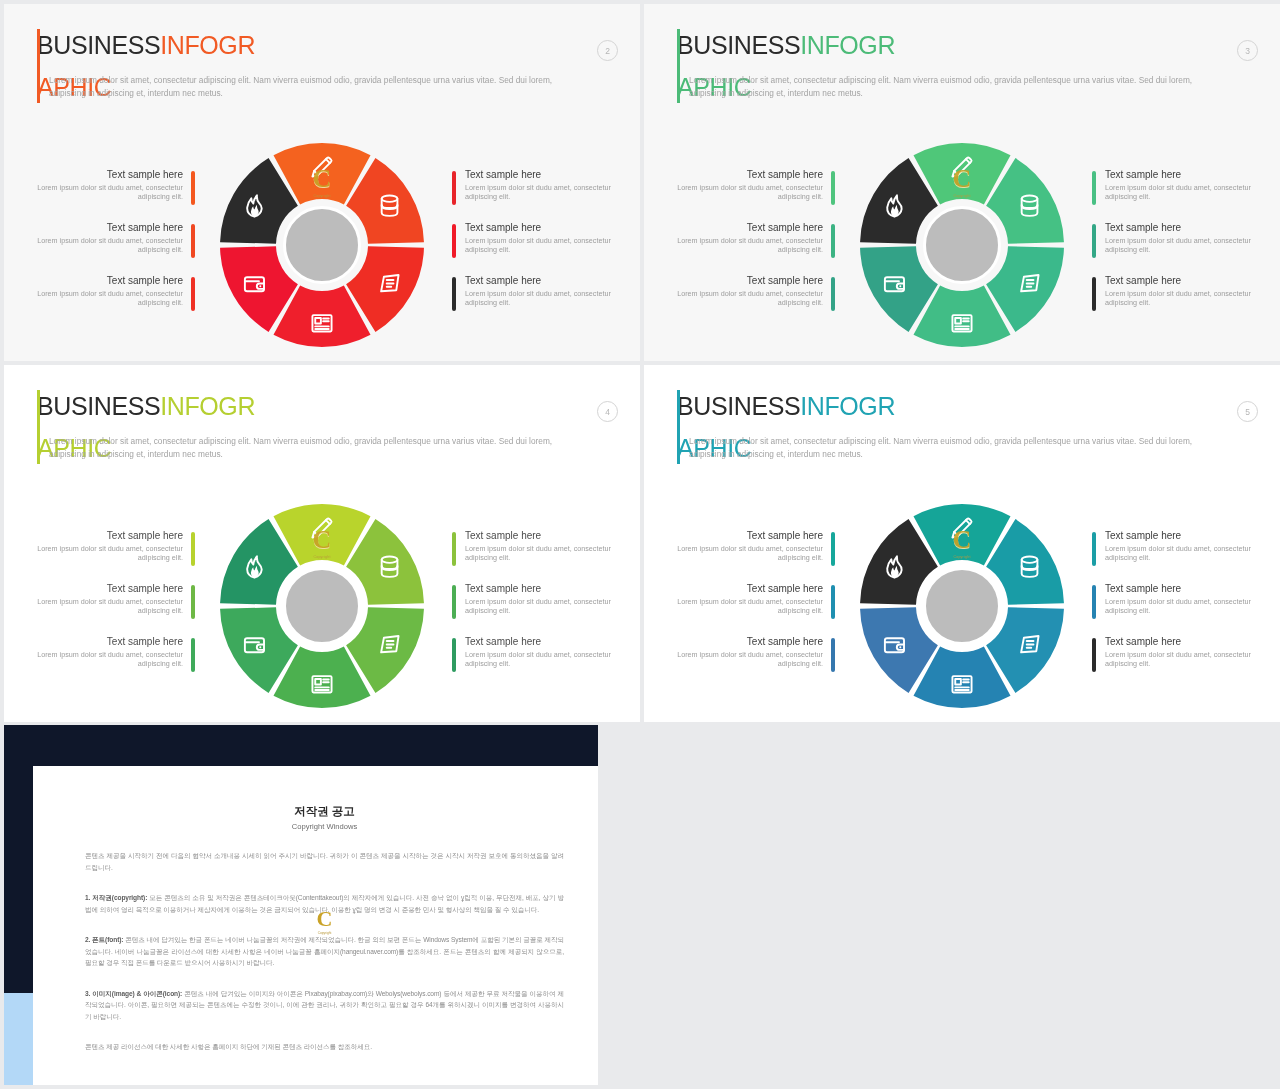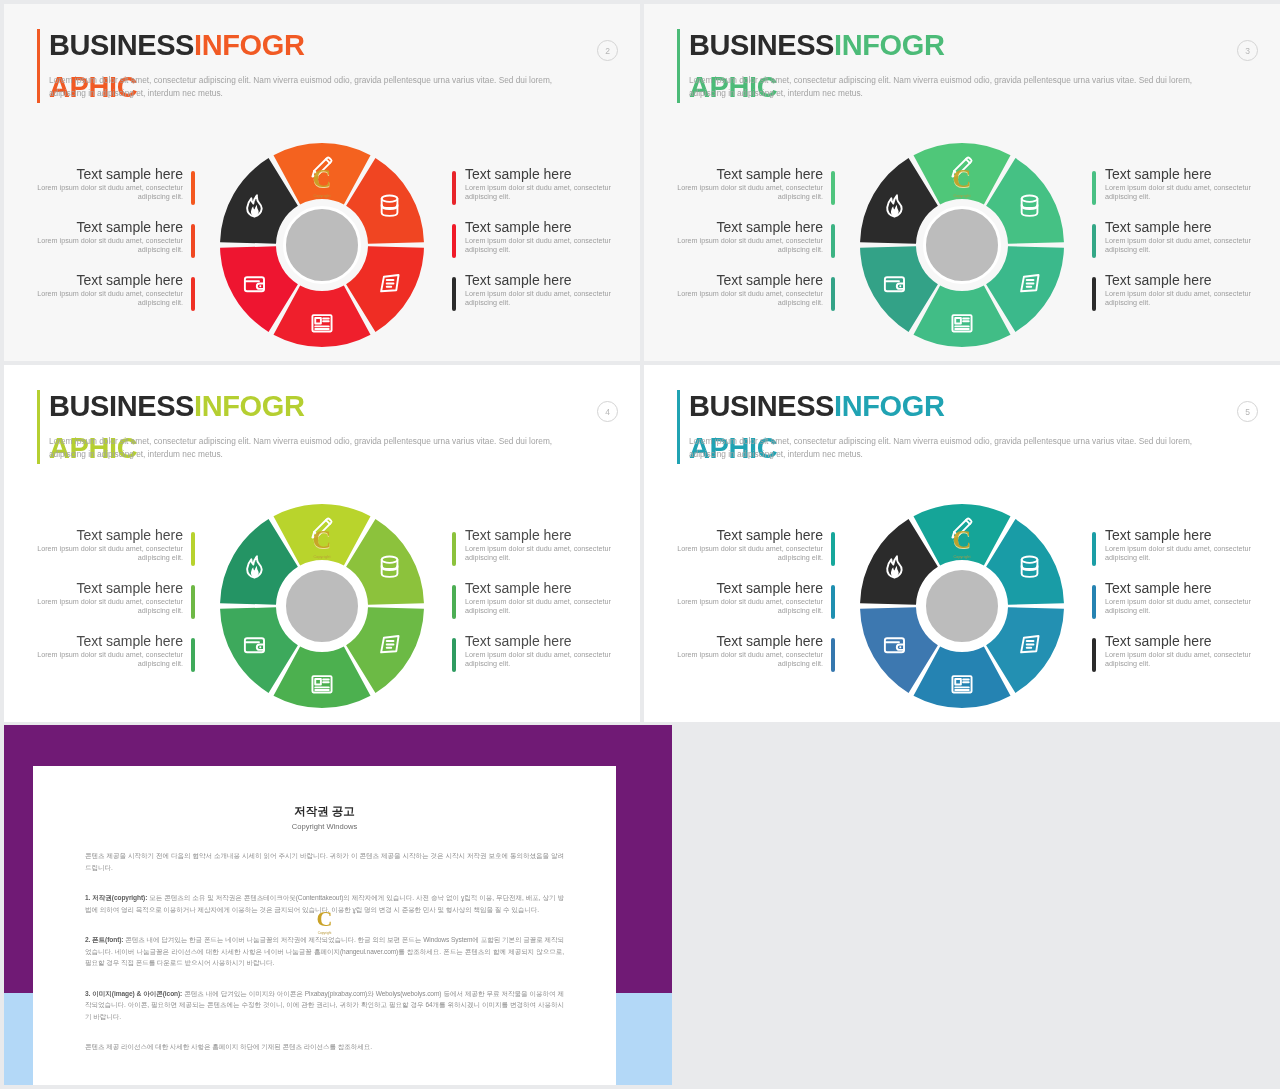--- a/index.html
+++ b/index.html
@@ -22,23 +22,22 @@
   .slide.p3 { left: 4px;   top: 365px; background: #ffffff; }
   .slide.p4 { left: 644px; top: 365px; background: #ffffff; }
 
   
   .header { position: absolute; left: 33px; top: 20px; right: 20px; }
   .title-bar {
     position: absolute; left: 0px; top: 5px;
     width: 3px; height: 74px;
   }
   .title {
-    margin-left: 12px;
-    font-size: 29px;
-    font-weight: 700;
+    font-size: 25px;
+    font-weight: 400;
     letter-spacing: -0.4px;
     line-height: 42px;
     white-space: nowrap;
   }
   .title .t-dark { color: #2b2b2b; }
   .subtitle {
     position: absolute;
     left: 12px; top: 50px;
     width: 510px;
     font-size: 8.3px;
@@ -67,21 +66,21 @@
     position: absolute; top: 3px;
     width: 4px; height: 34px;
     border-radius: 2px;
   }
   .col.left  .item .bar { right: 0px; }
   .col.right .item .bar { left: 0px; }
   .item .txt { }
   .col.left  .item .txt { padding-right: 12px; }
   .col.right .item .txt { padding-left: 13px; }
   .item .head {
-    font-size: 14px;
+    font-size: 10px;
     color: #3d3d3d;
     line-height: 13px;
     margin-bottom: 1.5px;
   }
   .item .desc {
     font-size: 7.2px;
     color: #9d9d9d;
     line-height: 9.6px;
   }
 
@@ -122,22 +121,22 @@
     font-size: 3.6px;
     color: #b9993a;
     text-align: center;
     letter-spacing: .2px;
   }
 
   
   .doc-frame {
     position: absolute;
     left: 4px; top: 725px;
-    width: 668px; height: 360px;
-    background: #701a75;
+    width: 594px; height: 360px;
+    background: #0f172a;
     overflow: hidden;
   }
   .doc-frame .band {
     position: absolute;
     left: 0; bottom: 0;
     width: 100%; height: 92px;
     background: #b3d8f7;
   }
   .doc-page {
     position: absolute;

